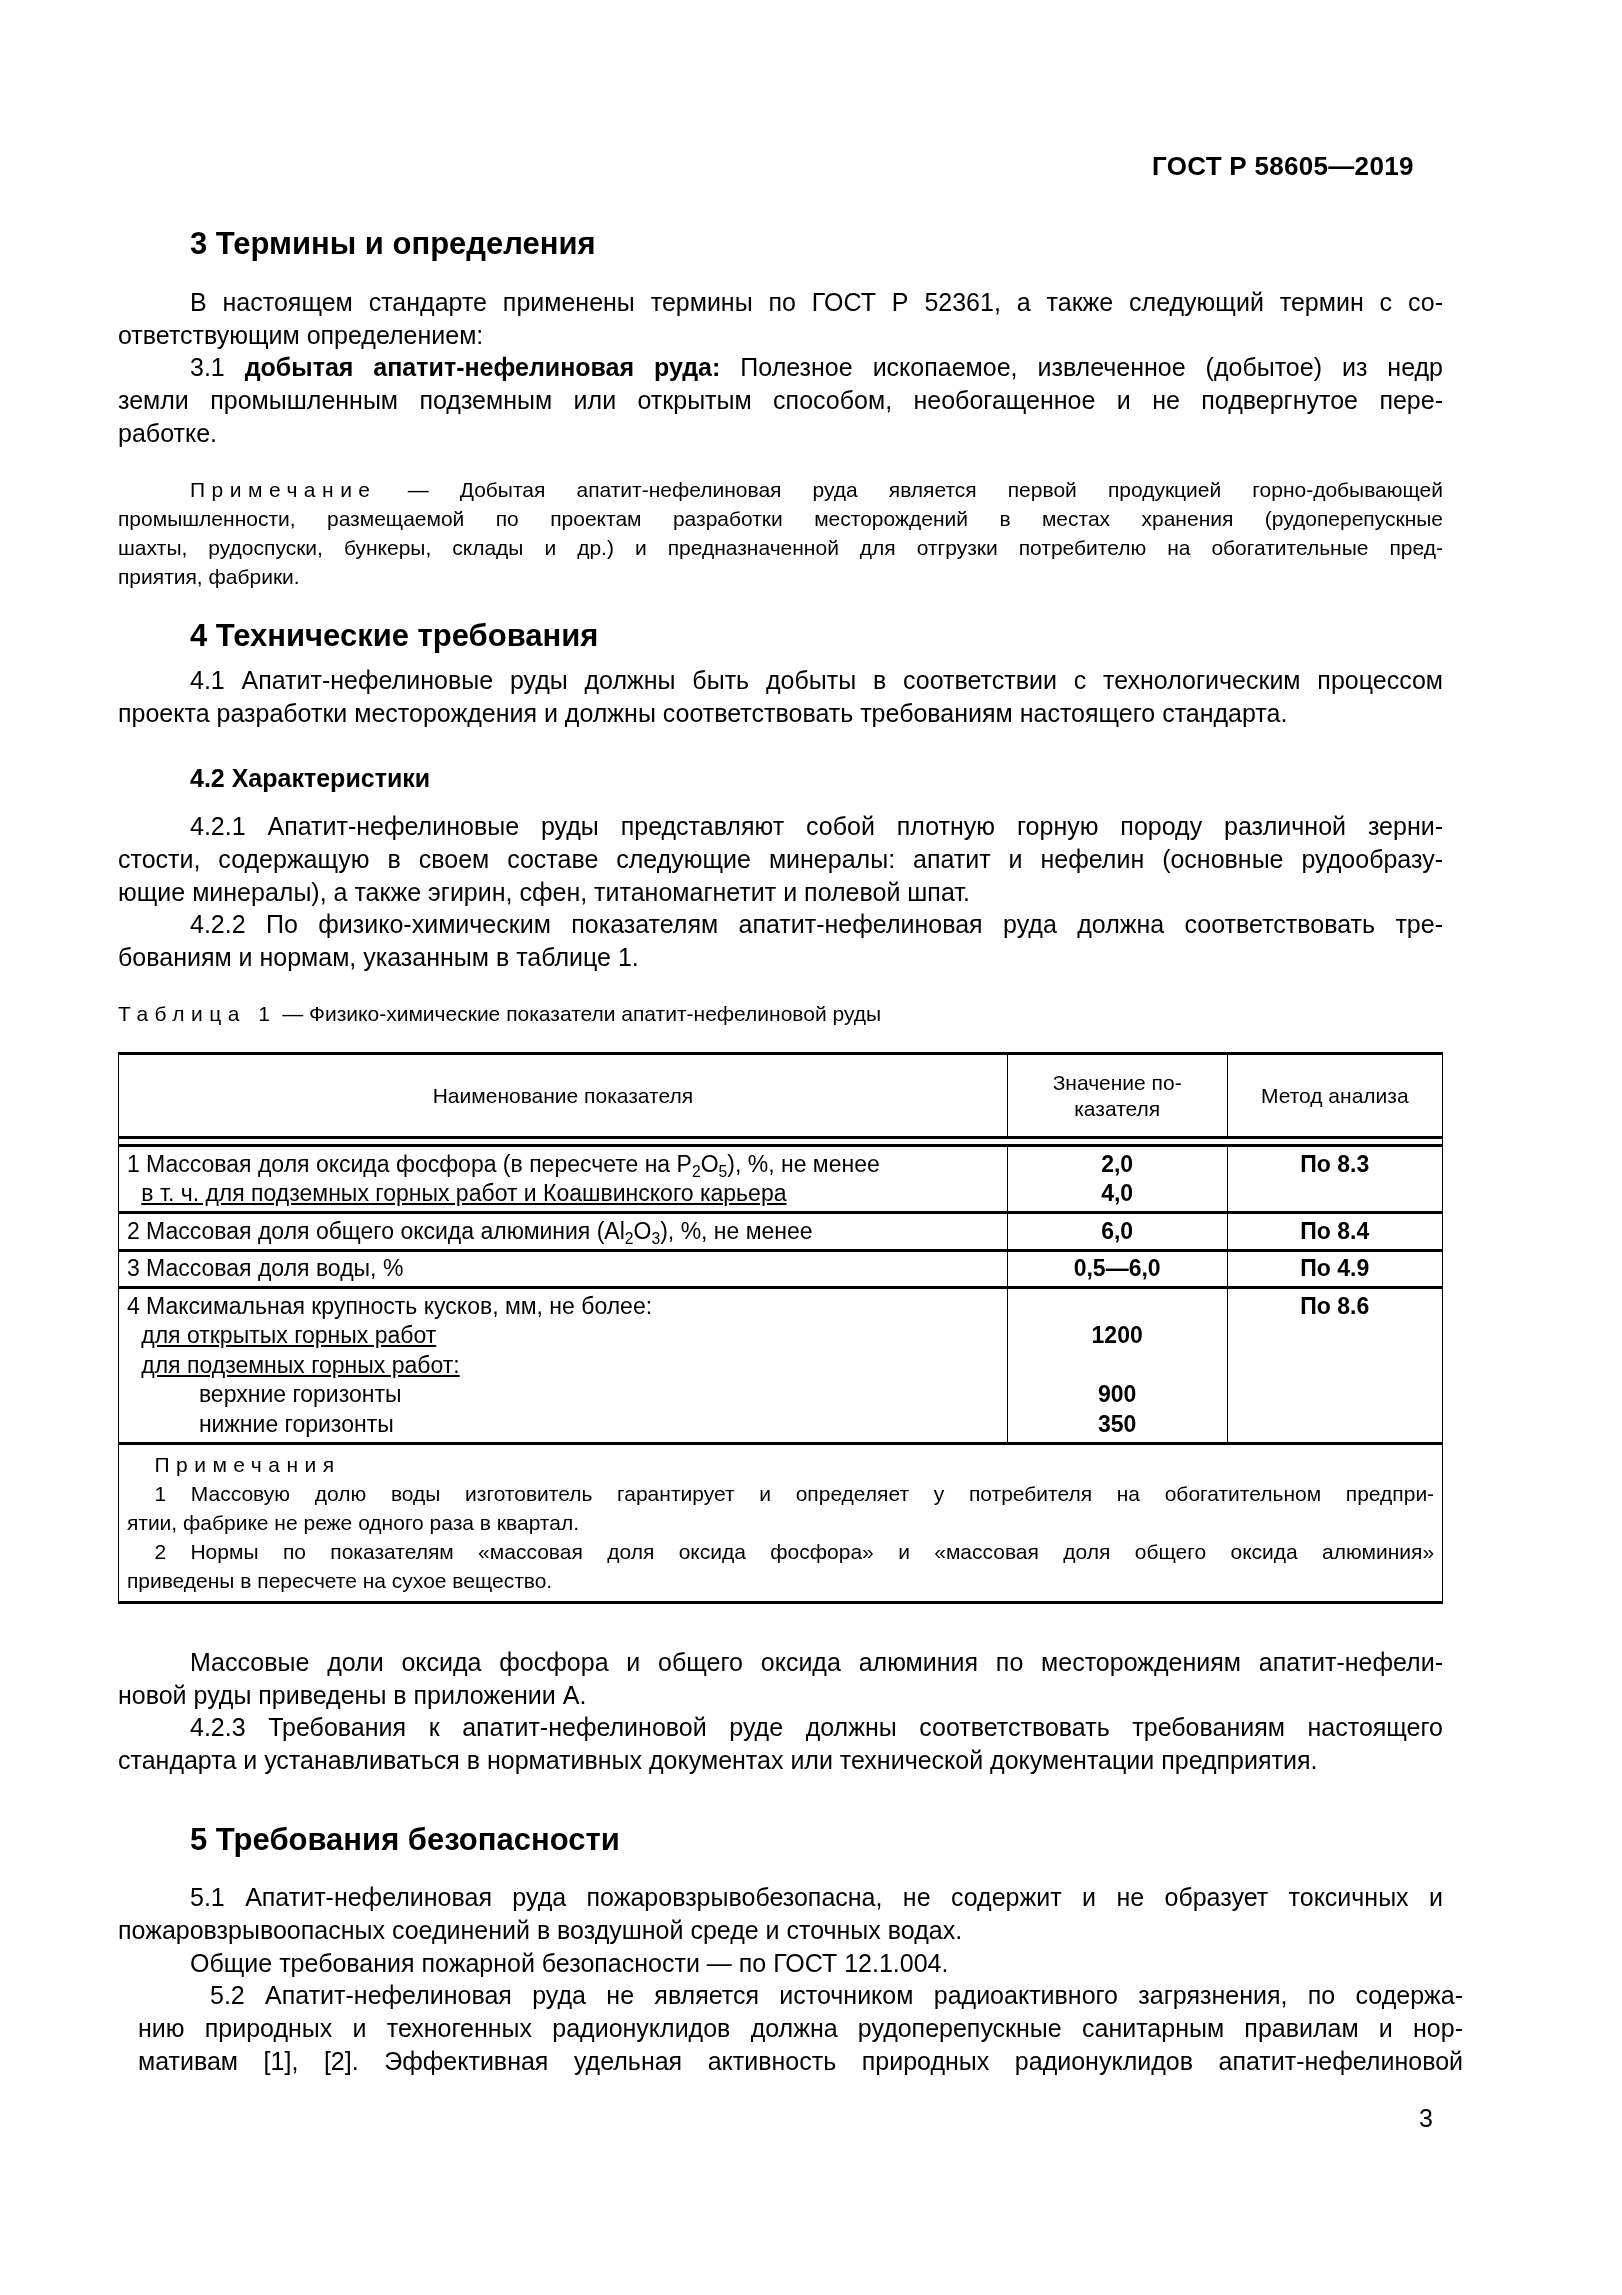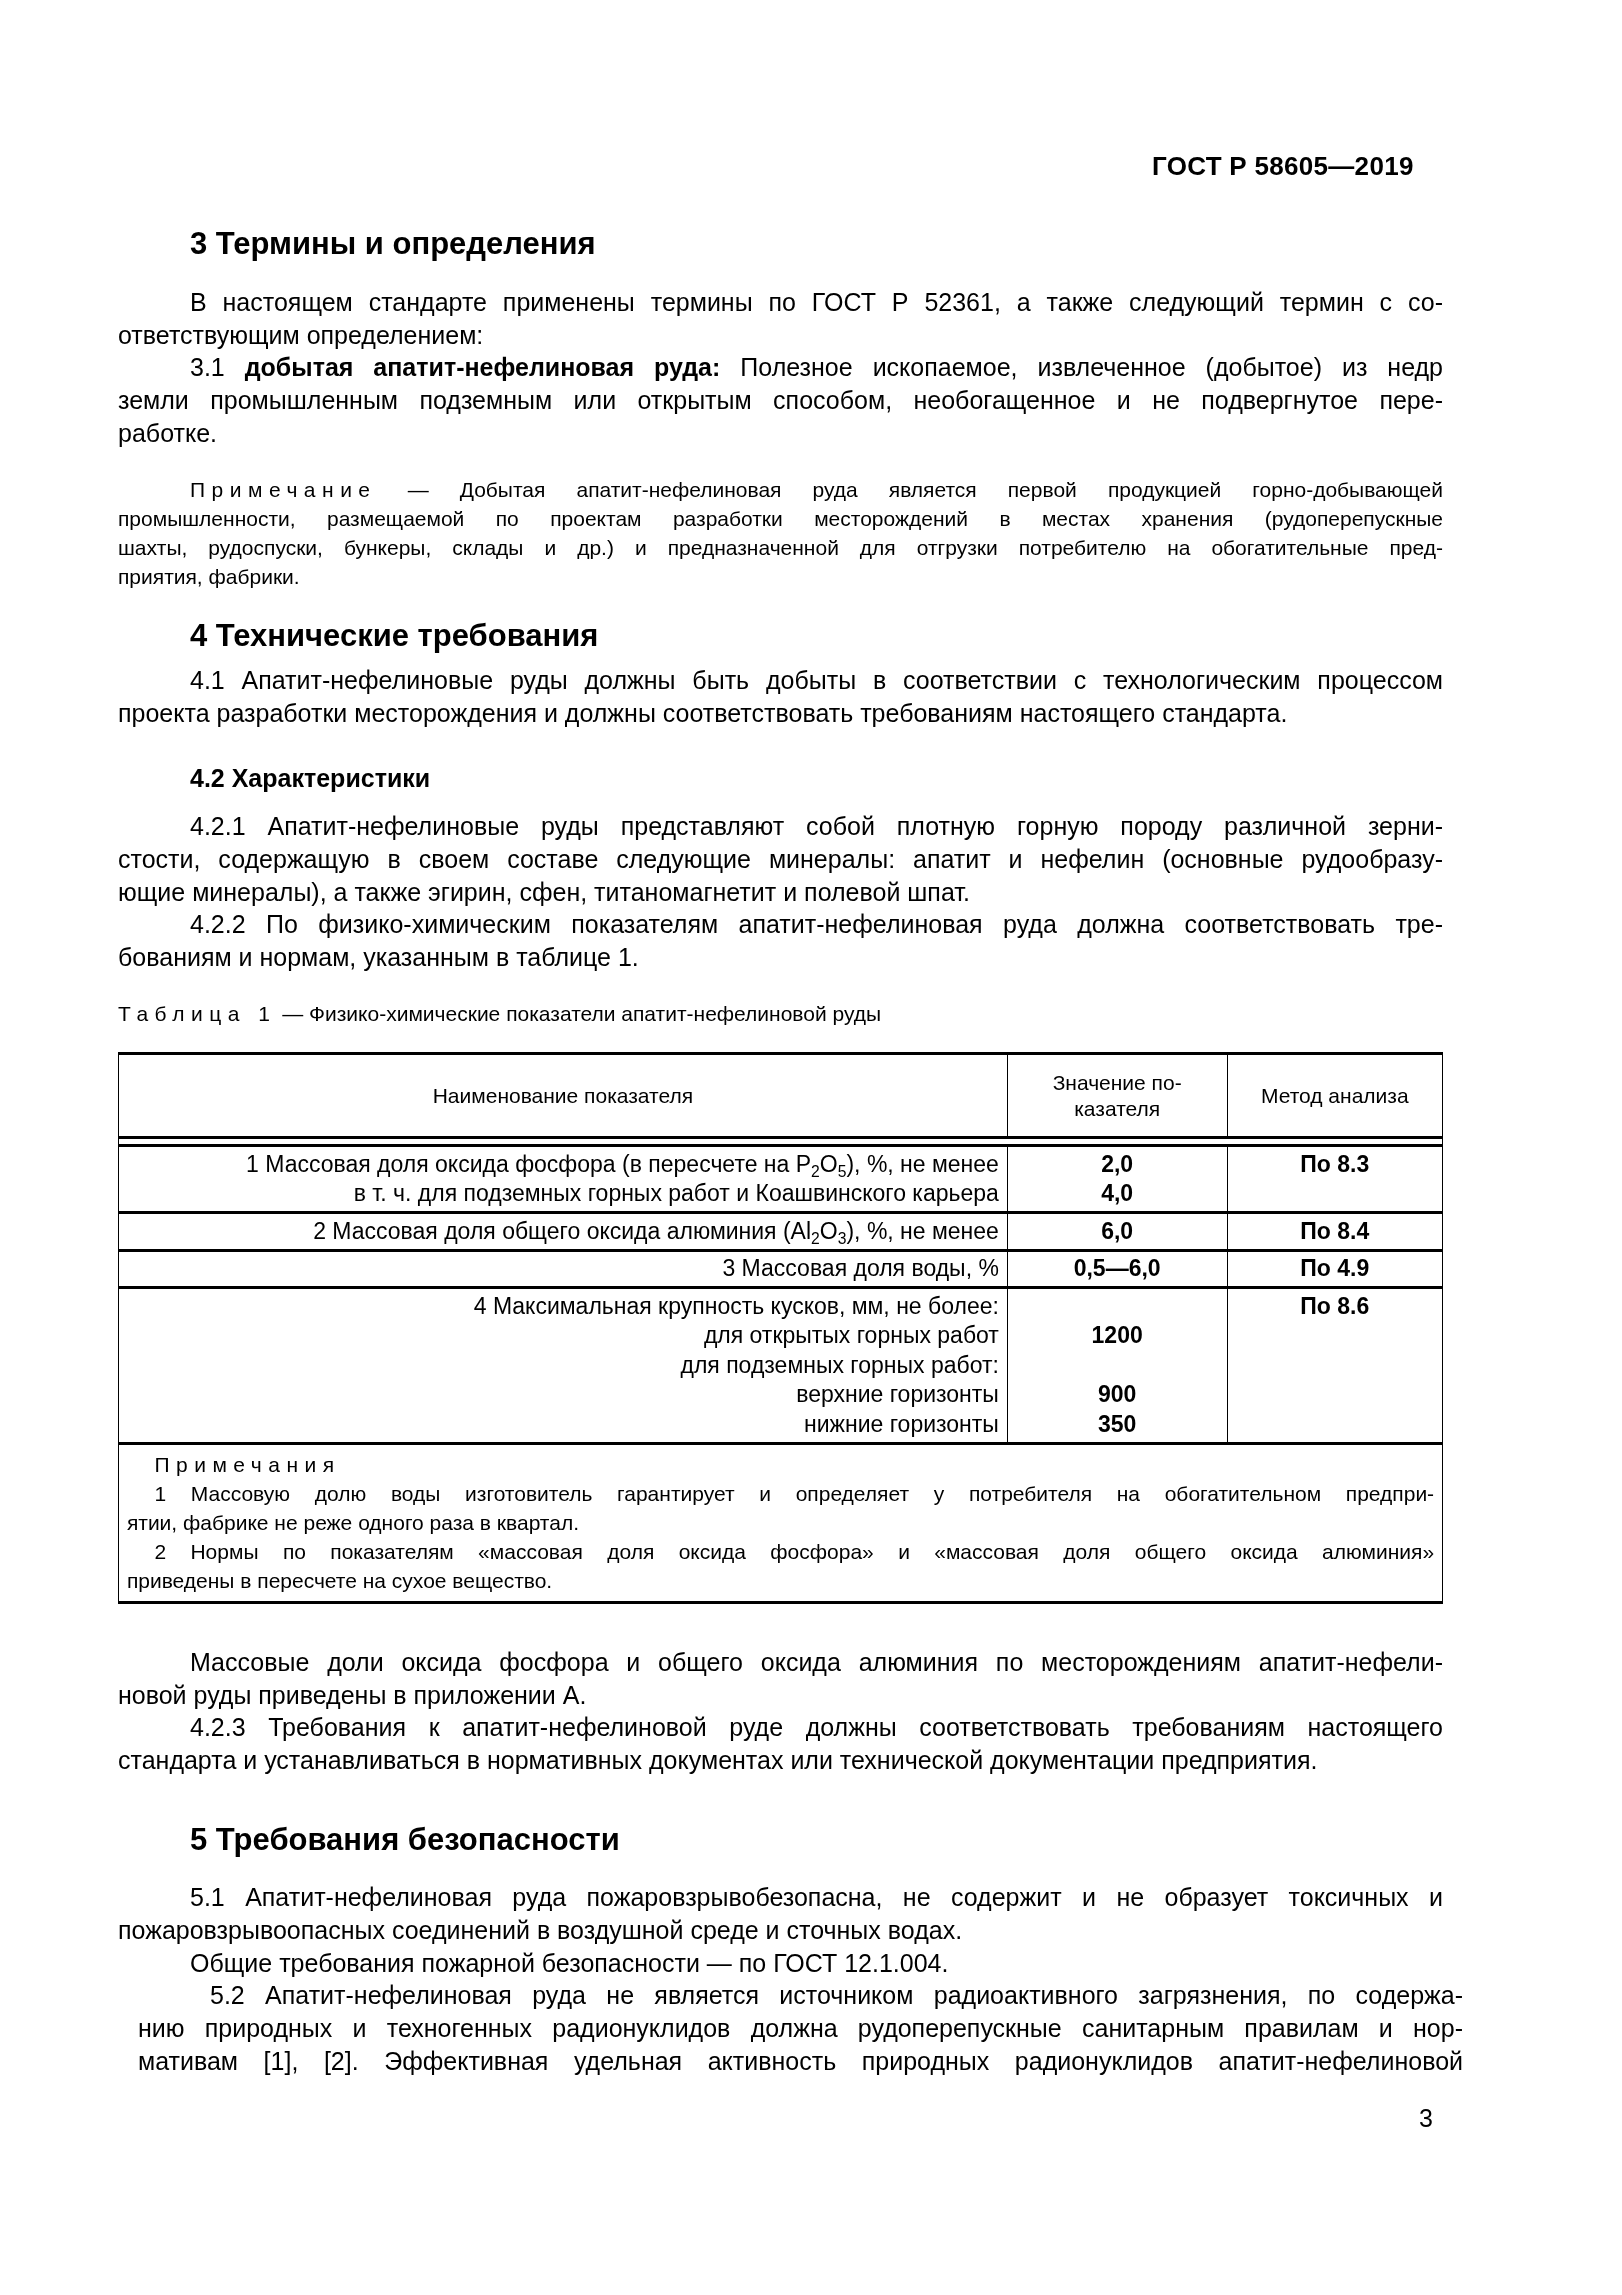--- a/index.html
+++ b/index.html
@@ -17,26 +17,26 @@
     .spaced { letter-spacing: 6.5px; }
     .bold { font-weight: bold; }
 
     .table-caption { position: absolute; left: 0; top: 1002px; font-size: 21px; }
     table.data { position: absolute; left: 0; top: 1052px; width: 1325px; border-collapse: collapse; font-size: 23px; }
     table.data td, table.data th { border: 1.3px solid #000; vertical-align: top; padding: 0 7.9px; }
     table.data th { font-weight: normal; font-size: 21px; line-height: 26px; vertical-align: middle; text-align: center; height: 81px; border-top: 3.9px solid #000; border-bottom: 3.9px solid #000; }
     table.data tr.sep td { height: 5.2px; padding: 0; border-bottom: 3.9px solid #000; border-top: 3.9px solid #000; }
     table.data tr.body td { line-height: 29.4px; padding-top: 2.6px; padding-bottom: 2.6px; }
     table.data tr.body td.val, table.data tr.body td.method { text-align: center; font-weight: bold; }
-    table.data tr.rowend td { border-bottom: 3.9px solid #000; text-align: right; }
+    table.data tr.rowend td { border-bottom: 3.9px solid #000; }
     table.data td.col1 { width: 872px; }
     table.data td.col2 { width: 203px; }
     table.data td.notes-cell { font-size: 21px; line-height: 29px; padding: 5.2px 7.9px 6.5px 7.9px; border-bottom: 3.9px solid #000; }
     .sub { font-size: 15.7px; vertical-align: -5.2px; line-height: 0; }
-    .in1 { padding-left: 14.4px; }
+    .in1 { padding-left: 14.4px; text-decoration: underline; }
     .in2 { padding-left: 72px; }
     .page-number { position: absolute; left: 1419px; top: 2104px; font-size: 25px; }
   </style>
 </head>
 <body>
 
 <div class="running-header">ГОСТ Р 58605—2019</div>
 
 <div class="page">
 

